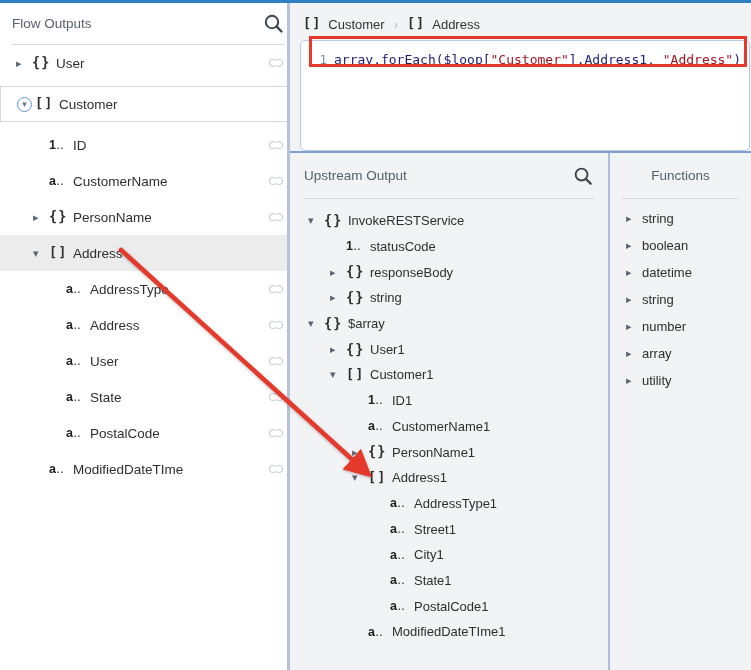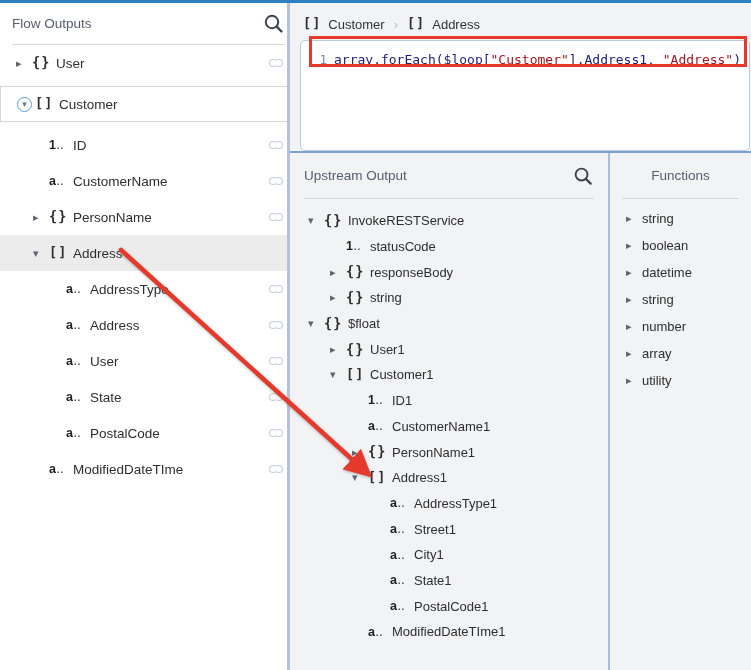--- a/index.html
+++ b/index.html
@@ -242,21 +242,21 @@
               <span class="row-label">responseBody</span>
             </div>
             <div class="tree-row" style="padding-left: 40px;">
               <span class="twisty">▸</span>
               <span class="ticon brace">{}</span>
               <span class="row-label">string</span>
             </div>
             <div class="tree-row" style="padding-left: 18px;">
               <span class="twisty">▾</span>
               <span class="ticon brace">{}</span>
-              <span class="row-label">$float</span>
+              <span class="row-label">$array</span>
             </div>
             <div class="tree-row" style="padding-left: 40px;">
               <span class="twisty">▸</span>
               <span class="ticon brace">{}</span>
               <span class="row-label">User1</span>
             </div>
             <div class="tree-row" style="padding-left: 40px;">
               <span class="twisty">▾</span>
               <span class="ticon brace">[]</span>
               <span class="row-label">Customer1</span>

